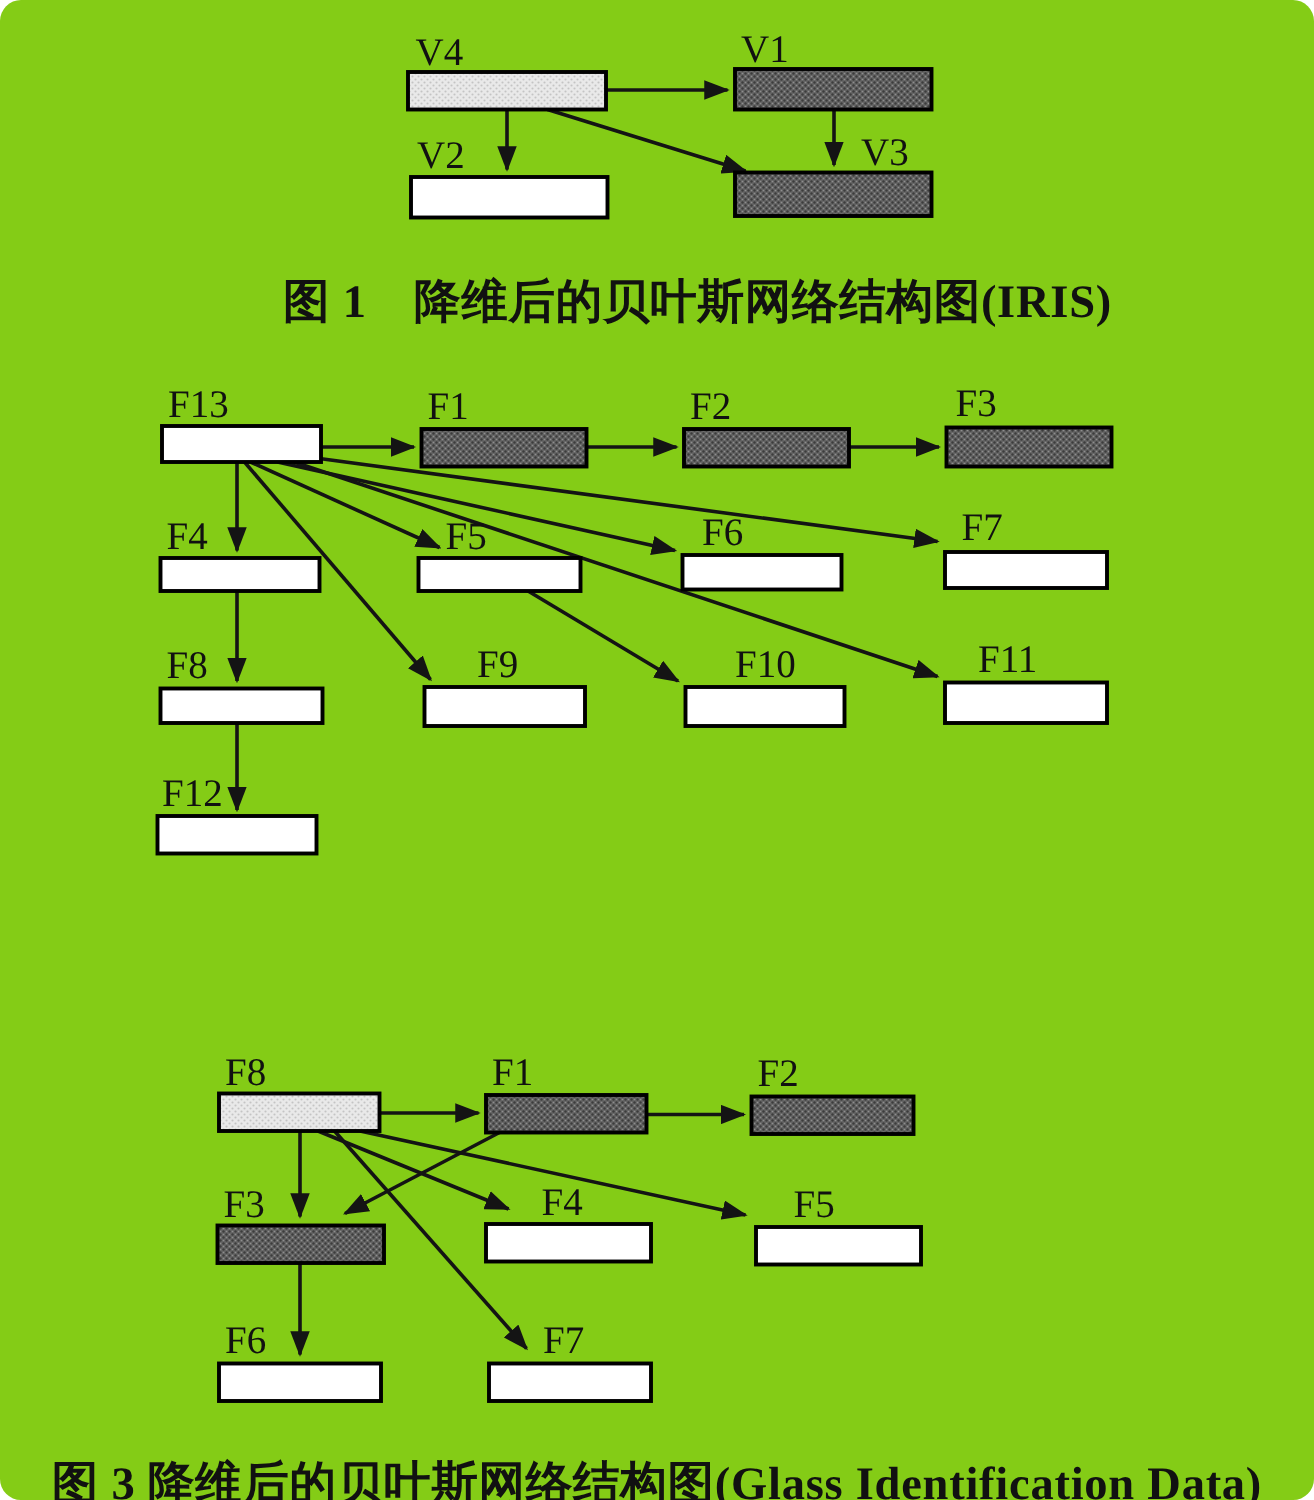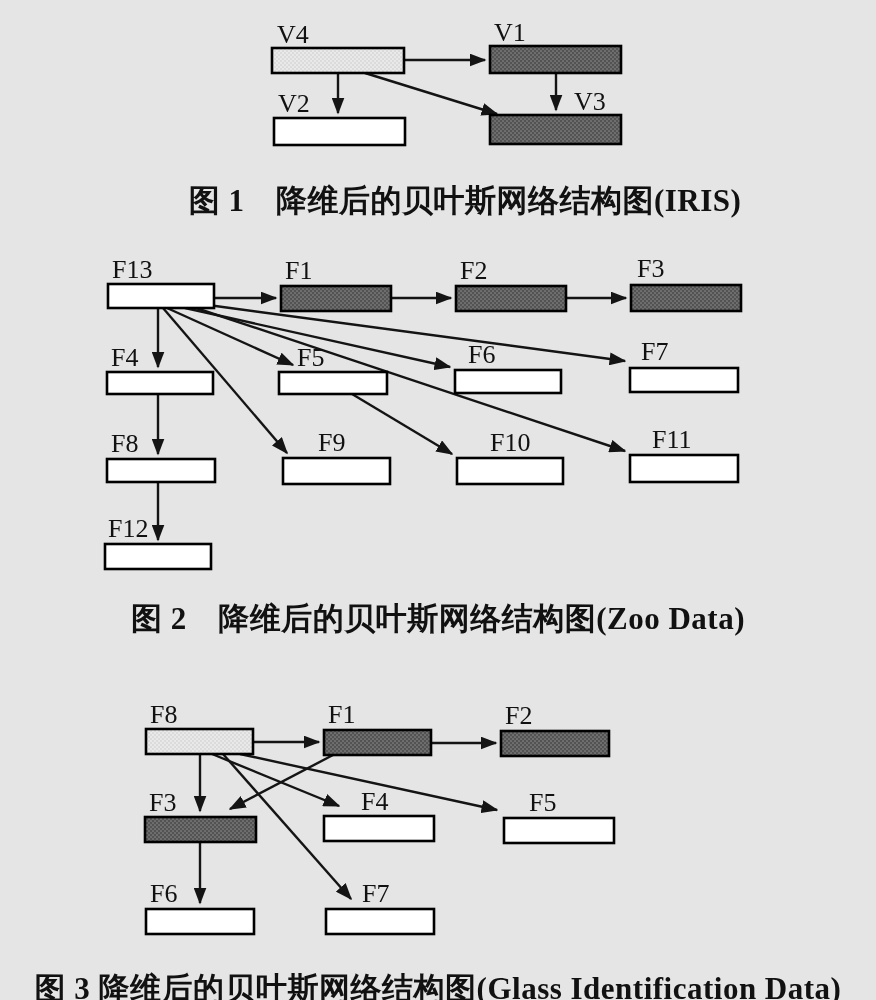--- a/index.html
+++ b/index.html
@@ -1,22 +1,23 @@
 <!DOCTYPE html>
 <html><head>
 <meta charset="utf-8">
 <style>
   html, body { margin: 0; padding: 0; background: #ffffff; }
   #page {
     position: relative;
     width: 876px;
     height: 1000px;
-    background: #e5e5e5;
+    background: #84cc16;
     overflow: hidden;
     font-family: "Liberation Serif", "DejaVu Serif", serif;
+    border-radius: 14px;
   }
   #diagram-svg { position: absolute; left: 0; top: 0; }
   .caption {
     position: absolute;
     left: 0;
     width: 100%;
     text-align: center;
     font-family: "Liberation Serif", "DejaVu Serif", serif;
     font-weight: bold;
     font-size: 31px;
@@ -122,15 +123,14 @@
         <text x="361" y="810" fill="#111111" font-family="&quot;Liberation Serif&quot;,&quot;DejaVu Serif&quot;,serif" font-size="26">F4</text>
         <rect x="504" y="818" width="110" height="25" fill="#ffffff" stroke="#000000" stroke-width="2.6"></rect>
         <text x="529" y="811" fill="#111111" font-family="&quot;Liberation Serif&quot;,&quot;DejaVu Serif&quot;,serif" font-size="26">F5</text>
         <rect x="146" y="909" width="108" height="25" fill="#ffffff" stroke="#000000" stroke-width="2.6"></rect>
         <text x="150" y="902" fill="#111111" font-family="&quot;Liberation Serif&quot;,&quot;DejaVu Serif&quot;,serif" font-size="26">F6</text>
         <rect x="326" y="909" width="108" height="25" fill="#ffffff" stroke="#000000" stroke-width="2.6"></rect>
         <text x="362" y="902" fill="#111111" font-family="&quot;Liberation Serif&quot;,&quot;DejaVu Serif&quot;,serif" font-size="26">F7</text>
       </g>
     </svg>
   <div class="caption" id="cap-0" style="top: 180px; padding-left: 27px;">图 1　降维后的贝叶斯网络结构图(IRIS)</div>
-  <div class="caption" id="cap-1" style="top: 598px;">图 2　降维后的贝叶斯网络结构图(Zoo Data)</div>
   <div class="caption" id="cap-2" style="top: 968px;">图 3  降维后的贝叶斯网络结构图(Glass Identification Data)</div>
 </div>
 
 </body></html>

